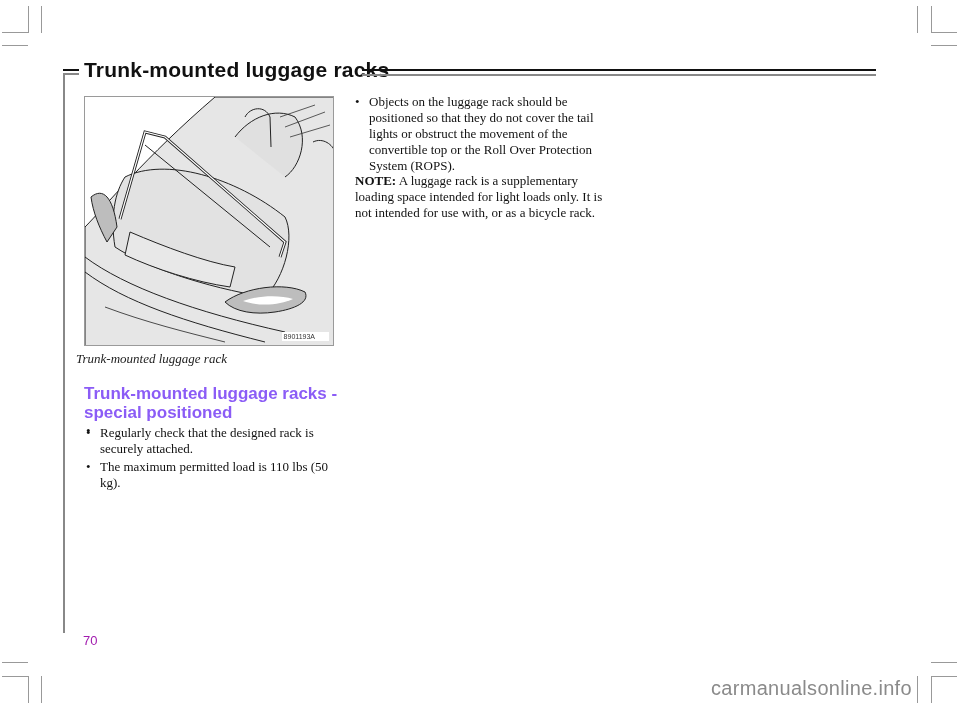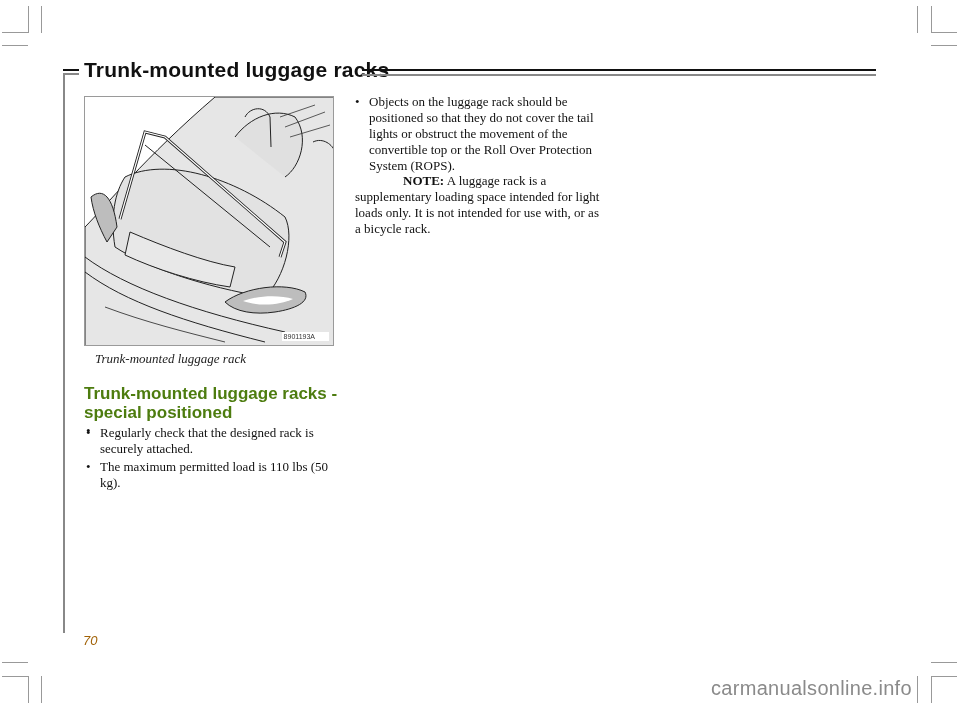--- a/index.html
+++ b/index.html
@@ -9,30 +9,30 @@
   .title-dash { position:absolute; left:63px; top:69px; width:16px; height:2px; background:#111; }
   .title-dash2 { position:absolute; left:63px; top:73px; width:2px; height:560px; background:#888; }
   .title-dash2b { position:absolute; left:63px; top:73px; width:16px; height:2px; background:#888; }
   .page-title { position:absolute; left:84px; top:58px; font-family:"Liberation Sans", sans-serif; font-weight:bold; font-size:21px; letter-spacing:0.2px; color:#111; white-space:nowrap; }
   .rule-dark { position:absolute; left:362px; top:69px; width:514px; height:2px; background:#111; }
   .rule-grey { position:absolute; left:362px; top:74px; width:514px; height:2px; background:#888; }
   
   .figure { position:absolute; left:84px; top:96px; width:250px; height:250px; border:1px solid #9a9a9a; background:#fff; box-sizing:border-box; overflow:hidden; }
   .figure svg { position:absolute; left:0; top:0; }
   .fig-code { position:absolute; right:4px; bottom:4px; background:#fff; font-family:"Liberation Sans", sans-serif; font-size:7px; padding:1px 14px 1px 2px; color:#333; }
-  .caption { position:absolute; left:95px; top:351px; font-style:italic; font-size:13px; color:#222; }
-  .section-heading { position:absolute; left:84px; top:384px; width:270px; font-family:"Liberation Sans", sans-serif; font-weight:bold; font-size:17px; line-height:19px; color:#4d7c0f; }
+  .caption { position:absolute; left:76px; top:351px; font-style:italic; font-size:13px; color:#222; }
+  .section-heading { position:absolute; left:84px; top:384px; width:270px; font-family:"Liberation Sans", sans-serif; font-weight:bold; font-size:17px; line-height:19px; color:#8b5cf6; }
   ul.bullets { list-style:none; margin:0; padding:0; position:absolute; }
   ul.bullets li { position:relative; padding-left:14px; font-size:13px; line-height:16px; margin:0 0 2px 0; }
   ul.bullets li .dot { position:absolute; left:0; top:0; font-size:13px; }
   .col1 { left:86px; top:423px; width:262px; }
   .col2 { left:355px; top:94px; width:252px; }
   .note { position:absolute; left:355px; top:173px; width:252px; font-size:13px; line-height:16px; }
-  .note b { font-weight:bold;margin-left:48px; }
-  .page-number { position:absolute; left:83px; top:633px; font-family:"Liberation Sans", sans-serif; font-size:13px; color:#a16207;font-style:italic; }
+  .note b { font-weight:bold; }
+  .page-number { position:absolute; left:83px; top:633px; font-family:"Liberation Sans", sans-serif; font-size:13px; color:#a21caf; }
   .watermark { position:absolute; left:680px; top:677px; font-family:"Liberation Sans", sans-serif; font-size:20px; color:#8a8a8a; letter-spacing:0.3px;margin-left:31px; }
 </style>
 </head>
 <body>
 
 <div class="crop" style="left:2px;top:32px;width:26px;height:1px;"></div>
 <div class="crop" style="left:28px;top:6px;width:1px;height:27px;"></div>
 <div class="crop" style="left:41px;top:6px;width:1px;height:27px;"></div>
 <div class="crop" style="left:2px;top:45px;width:26px;height:1px;"></div>
 

